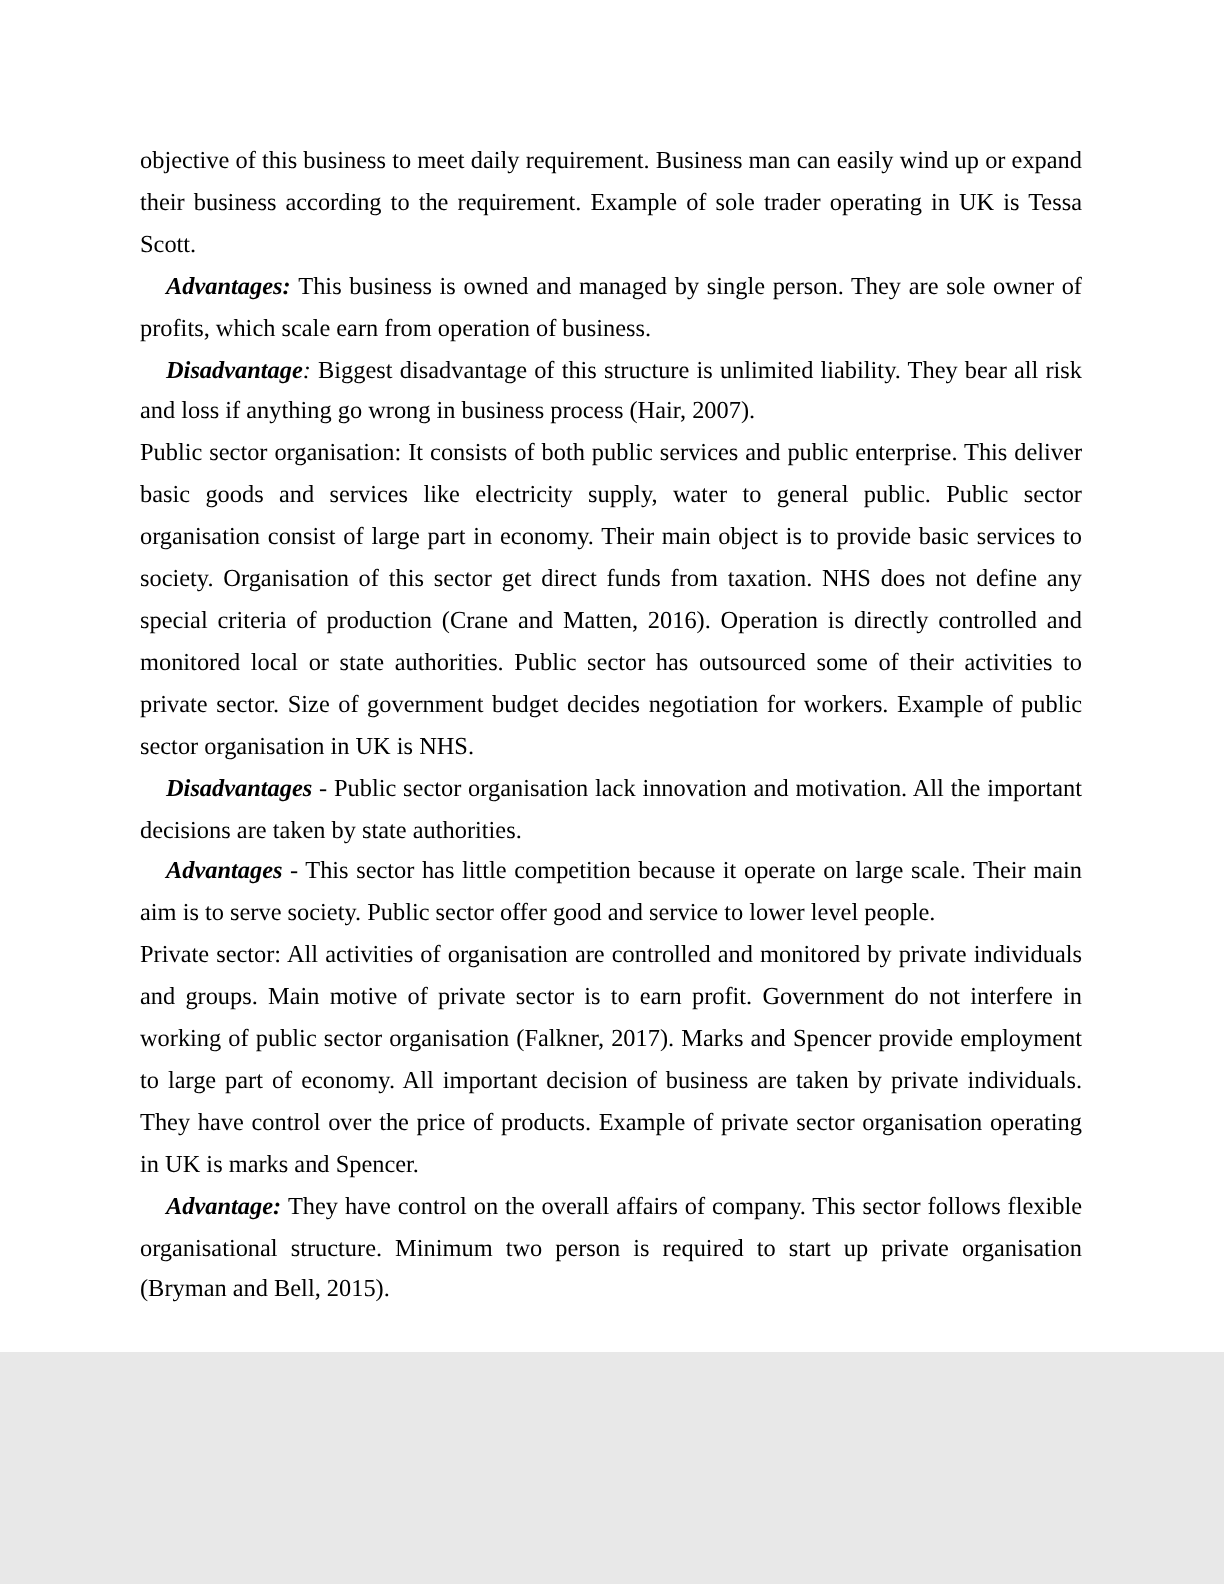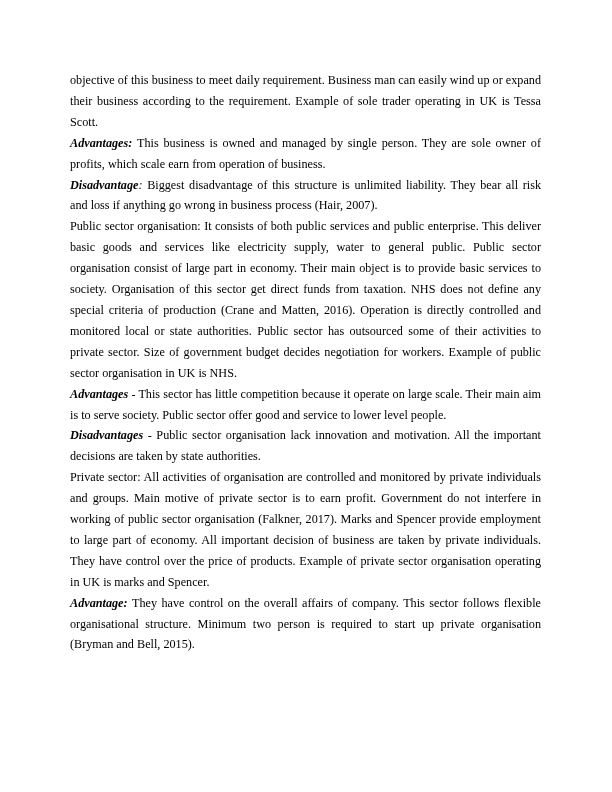--- a/index.html
+++ b/index.html
@@ -3,21 +3,21 @@
 <meta charset="utf-8">
 <style>
   html, body {
     margin: 0;
     padding: 0;
     background: #e8e8e8;
   }
   .page {
     position: relative;
     width: 612px;
-    height: 792px;
+    height: 676px;
     margin: 0 auto;
     background: #ffffff;
     overflow: hidden;
     box-sizing: border-box;
   }
   .content {
     position: absolute;
     left: 70px;
     top: 70px;
     width: 471px;
@@ -39,29 +39,30 @@
     font-weight: normal;
     font-style: normal;
   }
   .seg-italic {
     font-weight: normal;
     font-style: italic;
   }
   .seg-bold-italic {
     font-weight: bold;
     font-style: italic;
+    margin-left: 13px;
   }
 </style>
 </head>
 <body>
 
 <div class="page">
   <div class="content">
       <p class="para"><span class="seg-normal">objective of this business to meet daily requirement. Business man can easily wind up or expand their business according to the requirement. Example of sole trader operating in UK is Tessa Scott.</span></p>
       <p class="para"><span class="seg-bold-italic">Advantages: </span><span class="seg-normal">This business is owned and managed by single person. They are sole owner of profits, which scale earn from operation of business.</span></p>
       <p class="para"><span class="seg-bold-italic">Disadvantage</span><span class="seg-italic">: </span><span class="seg-normal">Biggest disadvantage of this structure is unlimited liability. They bear all risk and loss if anything go wrong in business process (Hair, 2007).</span></p>
       <p class="para"><span class="seg-bold">Public sector organisation: </span><span class="seg-normal">It consists of both public services and public enterprise. This deliver basic goods and services like electricity supply, water to general public. Public sector organisation consist of large part in economy. Their main object is to provide basic services to society. Organisation of this sector get direct funds from taxation. NHS does not define any special criteria of production (Crane and Matten, 2016). Operation is directly controlled and monitored local or state authorities. Public sector has outsourced some of their activities to private sector. Size of government budget decides negotiation for workers. Example of public sector organisation in UK is NHS.</span></p>
+      <p class="para"><span class="seg-bold-italic">Disadvantages</span><span class="seg-normal"> - Public sector organisation lack innovation and motivation. All the important decisions are taken by state authorities.</span></p>
       <p class="para"><span class="seg-bold-italic">Advantages</span><span class="seg-normal"> - This sector has little competition because it operate on large scale. Their main aim is to serve society. Public sector offer good and service to lower level people.</span></p>
-      <p class="para"><span class="seg-bold-italic">Disadvantages</span><span class="seg-normal"> - Public sector organisation lack innovation and motivation. All the important decisions are taken by state authorities.</span></p>
       <p class="para"><span class="seg-bold">Private sector: </span><span class="seg-normal"> All activities of organisation are controlled and monitored by private individuals and groups. Main motive of private sector is to earn profit. Government do not interfere in working of public sector organisation (Falkner, 2017). Marks and Spencer provide employment to large part of economy. All important decision of business are taken by private individuals. They have control over the price of products. Example of private sector organisation operating in UK is marks and Spencer.</span></p>
       <p class="para"><span class="seg-bold-italic">Advantage: </span><span class="seg-normal">They have control on the overall affairs of company. This sector follows flexible organisational structure. Minimum two person is required to start up private organisation (Bryman and Bell, 2015).</span></p>
     </div>
 </div>
 
 </body></html>

